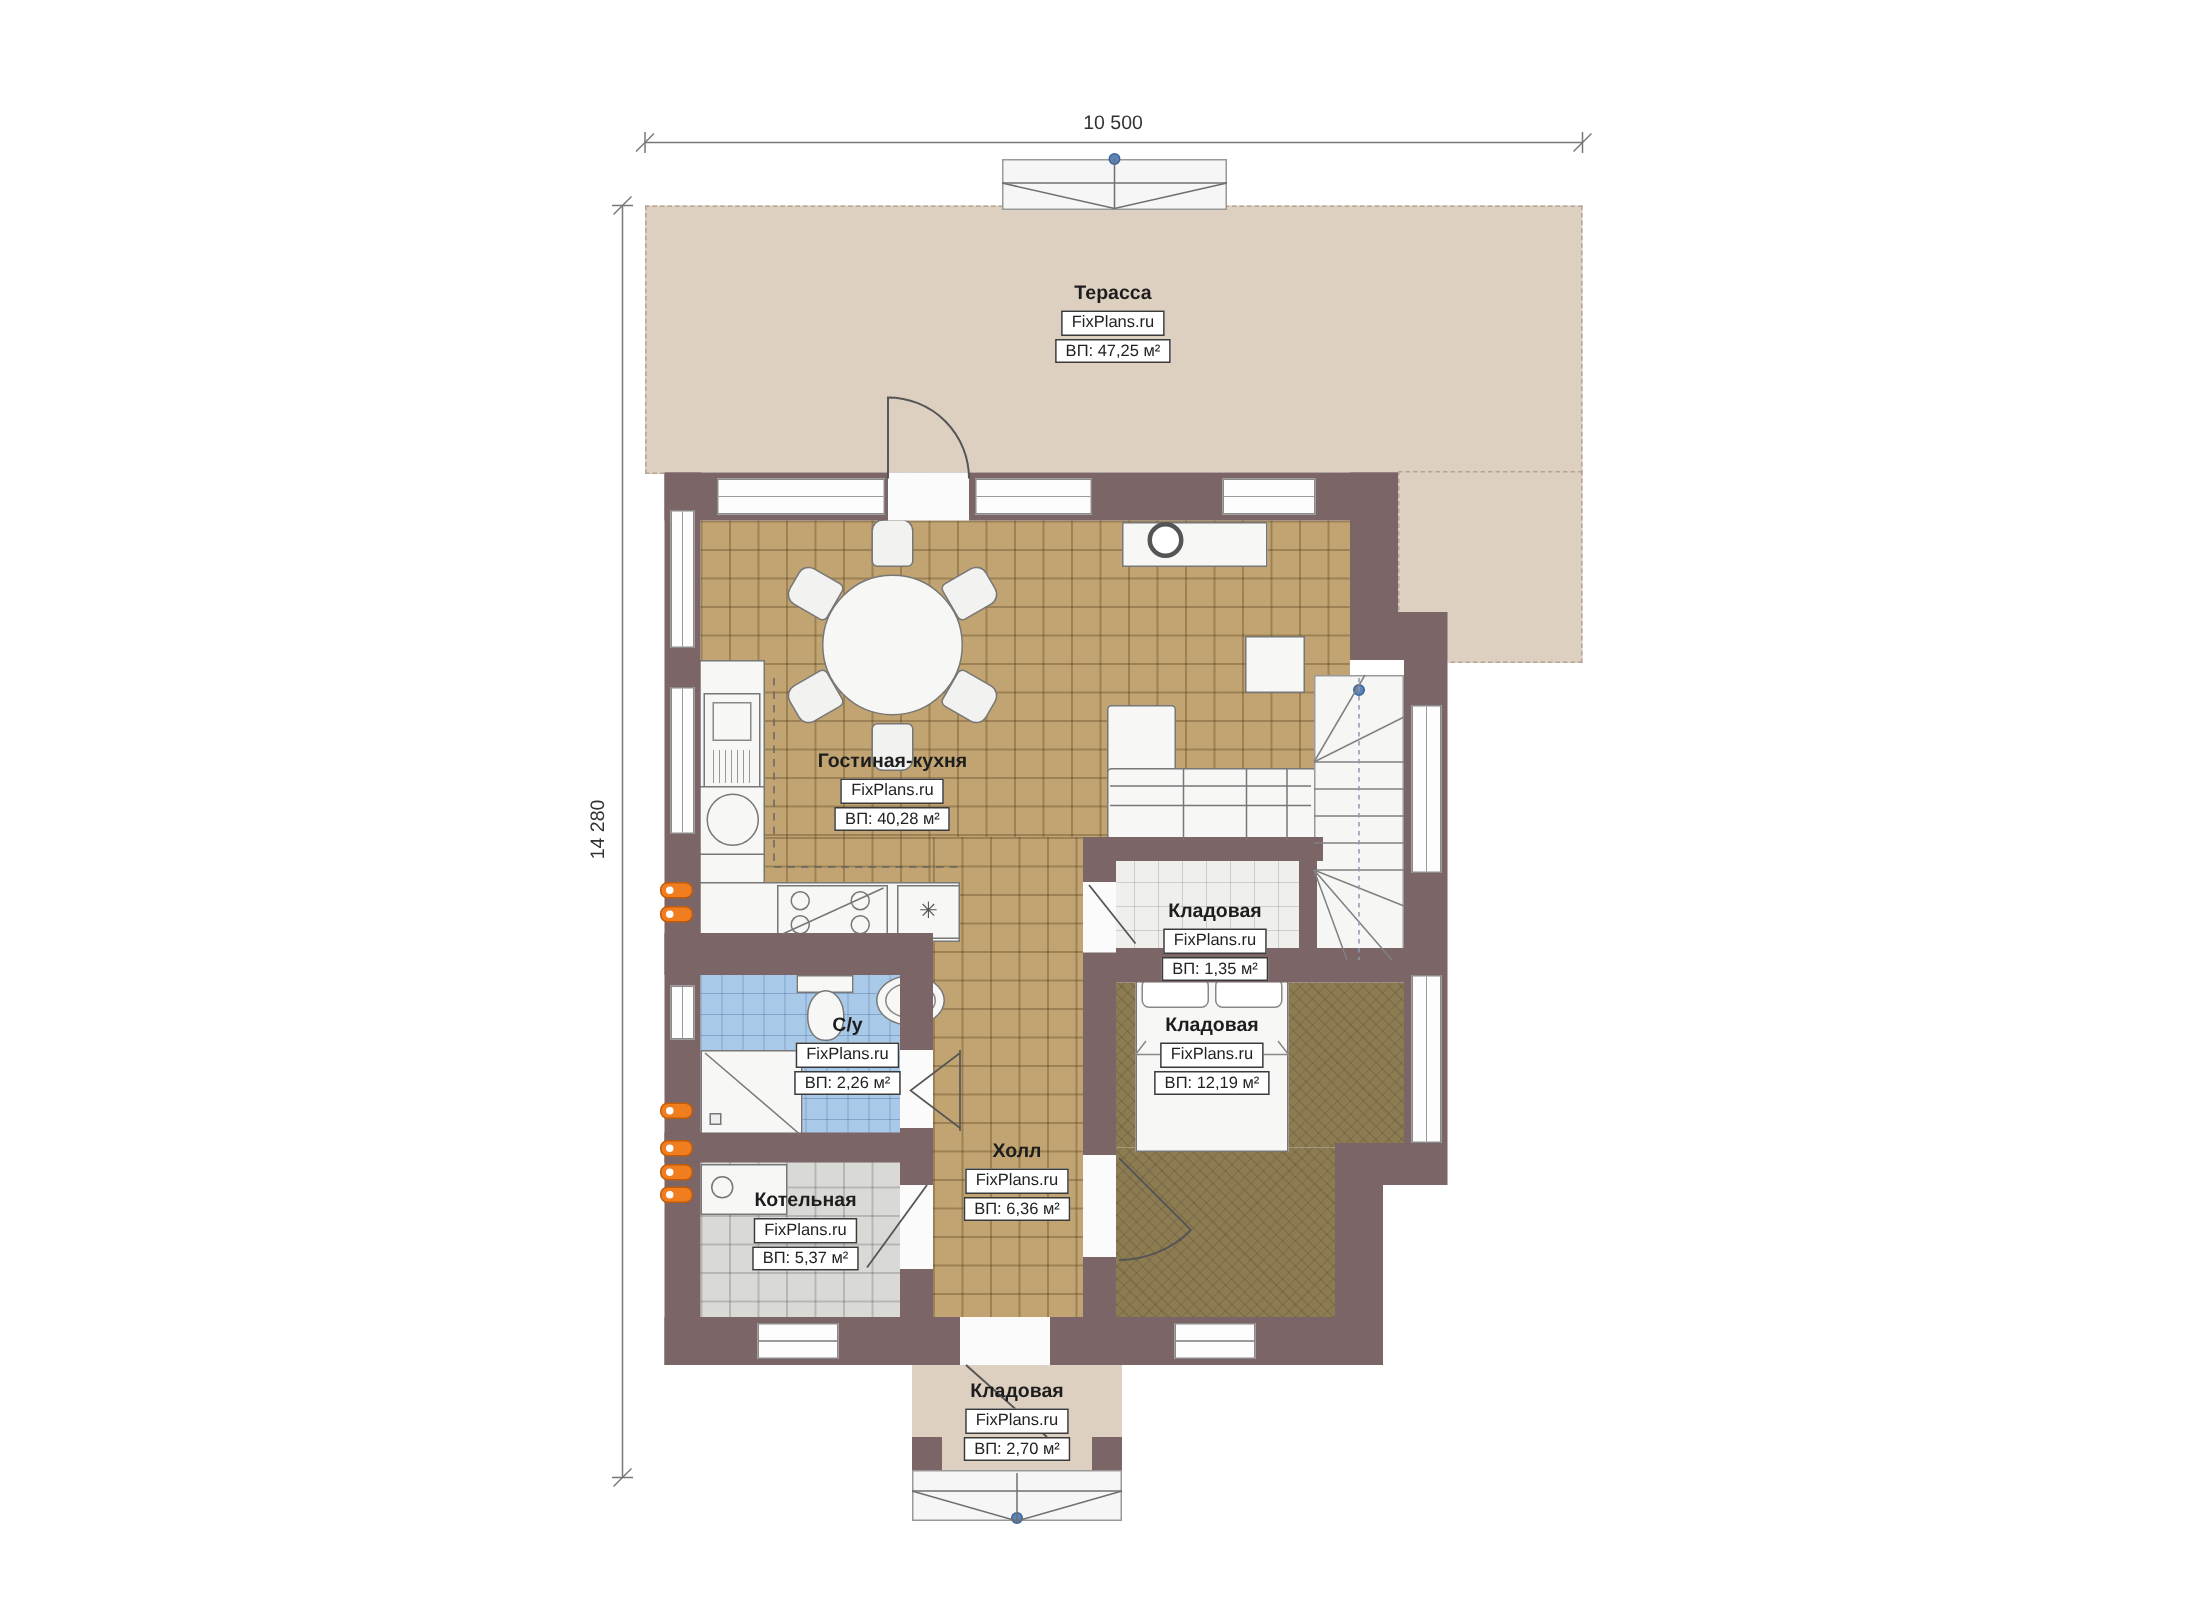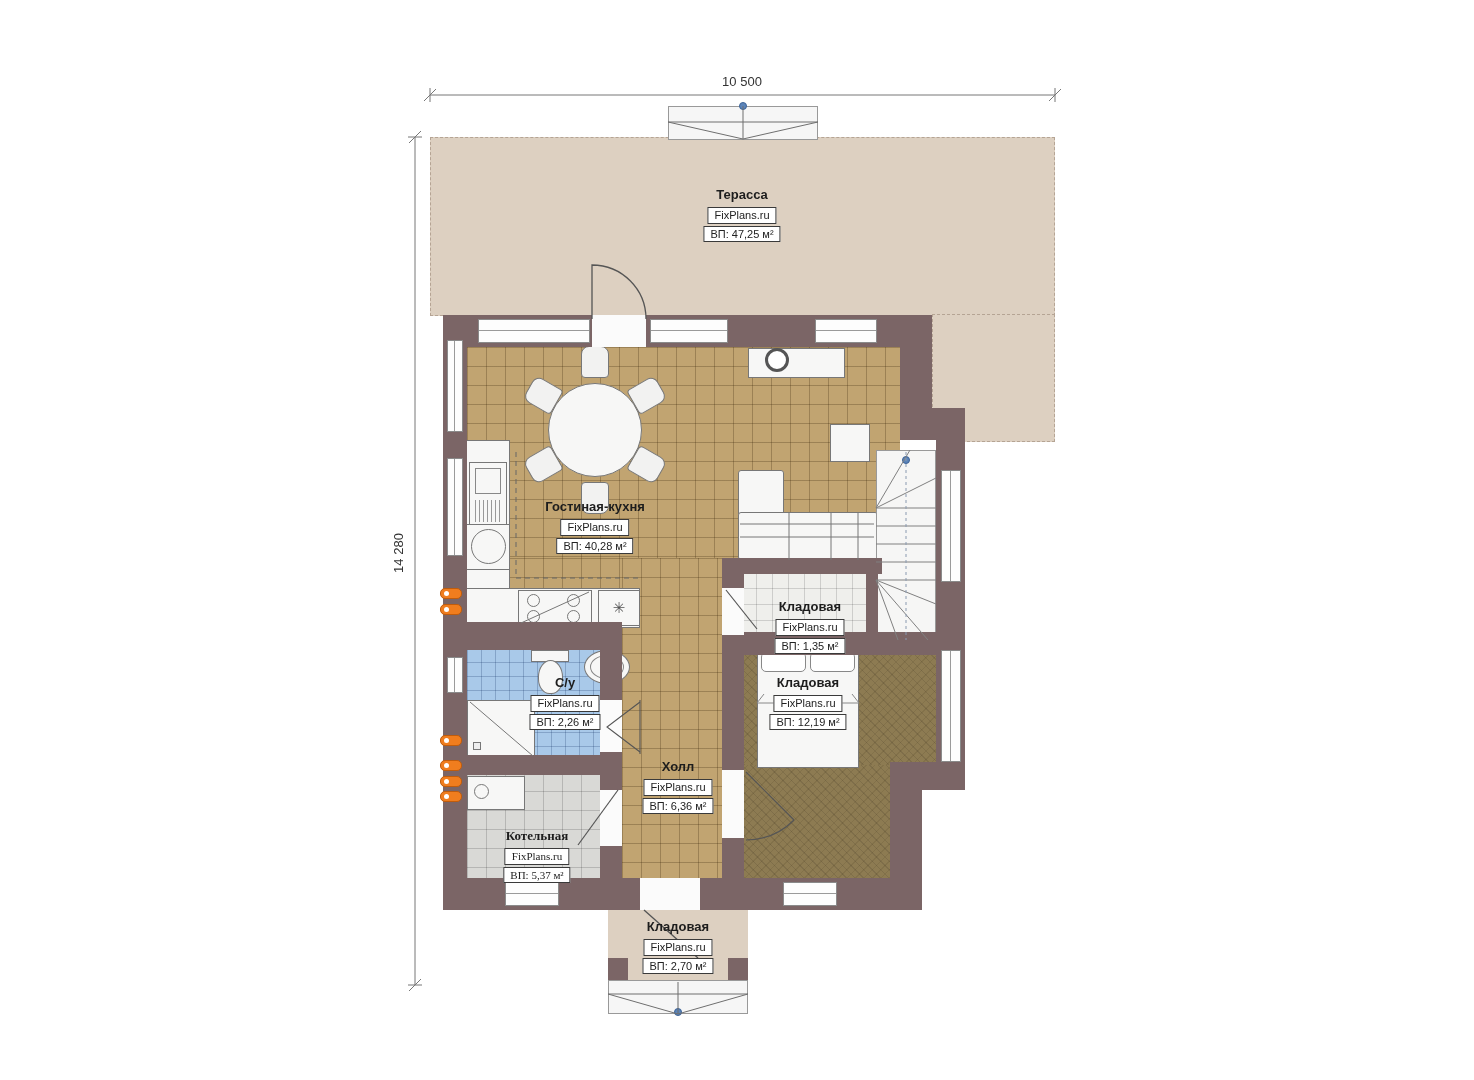--- a/index.html
+++ b/index.html
@@ -278,21 +278,21 @@
     <div class="room-box">FixPlans.ru</div><br>
     <div class="room-box">ВП: 12,19 м²</div>
   </div>
 
   <div class="room-label" style="left:678px;top:760px;">
     <div class="room-title">Холл</div>
     <div class="room-box">FixPlans.ru</div><br>
     <div class="room-box">ВП: 6,36 м²</div>
   </div>
 
-  <div class="room-label" style="left:537px;top:829px;font-family:Liberation Serif, serif;">
+  <div class="room-label" style="left:537px;top:793px;">
     <div class="room-title">Котельная</div>
     <div class="room-box">FixPlans.ru</div><br>
     <div class="room-box">ВП: 5,37 м²</div>
   </div>
 
   <div class="room-label" style="left:678px;top:920px;">
     <div class="room-title">Кладовая</div>
     <div class="room-box">FixPlans.ru</div><br>
     <div class="room-box">ВП: 2,70 м²</div>
   </div>

